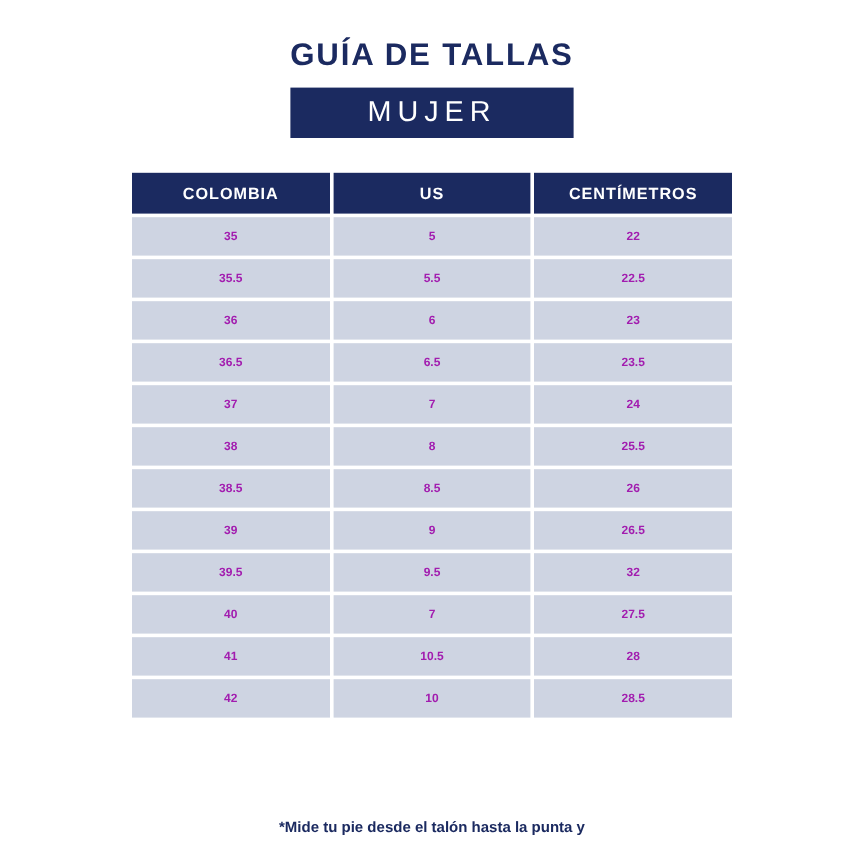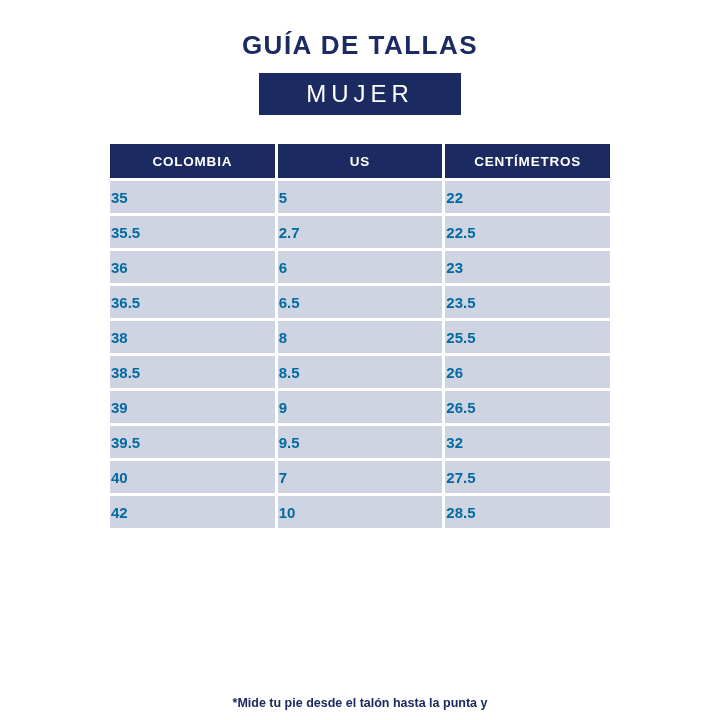--- a/index.html
+++ b/index.html
@@ -28,21 +28,21 @@
     font-size: 26px;
     font-weight: bold;
     letter-spacing: 1.5px;
     color: #1b2a60;
     text-align: center;
     margin: 0 0 12px 0;
   }
   .subtitle-box {
     background: #1b2a60;
     color: #ffffff;
-    width: 202px;
+    width: 236px;
     height: 42px;
     display: flex;
     align-items: center;
     justify-content: center;
     margin-bottom: 26px;
   }
   .subtitle-text {
     font-size: 24px;
     letter-spacing: 5px;
     font-weight: normal;
@@ -59,32 +59,32 @@
     color: #ffffff;
     font-size: 13.5px;
     font-weight: bold;
     letter-spacing: 0.8px;
     height: 32px;
     text-align: center;
     vertical-align: middle;
   }
   table.size-table td {
     background: #ced4e2;
-    color: #0369a1;
-    font-size: 15px;
+    color: #a21caf;
+    font-size: 10px;
     font-weight: bold;
     height: 30px;
-    text-align: left;
+    text-align: center;
     vertical-align: middle;
   }
   .footnote {
     position: absolute;
     left: 0;
     right: 0;
-    bottom: 8px;
+    bottom: 22px;
     text-align: center;
     font-size: 12.5px;
     font-weight: bold;
     color: #1b2a60;
     line-height: 1.35;
     padding: 0 90px;
     box-sizing: border-box;
   }
 </style>
 </head>
@@ -107,32 +107,37 @@
       </tr>
     </thead>
     <tbody>
       <tr>
         <td>35</td>
         <td>5</td>
         <td>22</td>
       </tr>
       <tr>
         <td>35.5</td>
-        <td>2.7</td>
+        <td>5.5</td>
         <td>22.5</td>
       </tr>
       <tr>
         <td>36</td>
         <td>6</td>
         <td>23</td>
       </tr>
       <tr>
         <td>36.5</td>
         <td>6.5</td>
         <td>23.5</td>
+      </tr>
+      <tr>
+        <td>37</td>
+        <td>7</td>
+        <td>24</td>
       </tr>
       <tr>
         <td>38</td>
         <td>8</td>
         <td>25.5</td>
       </tr>
       <tr>
         <td>38.5</td>
         <td>8.5</td>
         <td>26</td>
@@ -146,20 +151,25 @@
         <td>39.5</td>
         <td>9.5</td>
         <td>32</td>
       </tr>
       <tr>
         <td>40</td>
         <td>7</td>
         <td>27.5</td>
       </tr>
       <tr>
+        <td>41</td>
+        <td>10.5</td>
+        <td>28</td>
+      </tr>
+      <tr>
         <td>42</td>
         <td>10</td>
         <td>28.5</td>
       </tr>
     </tbody>
   </table>
 
   <div class="footnote">
     <div>*Mide tu pie desde el talón hasta la punta y</div>
   </div>

